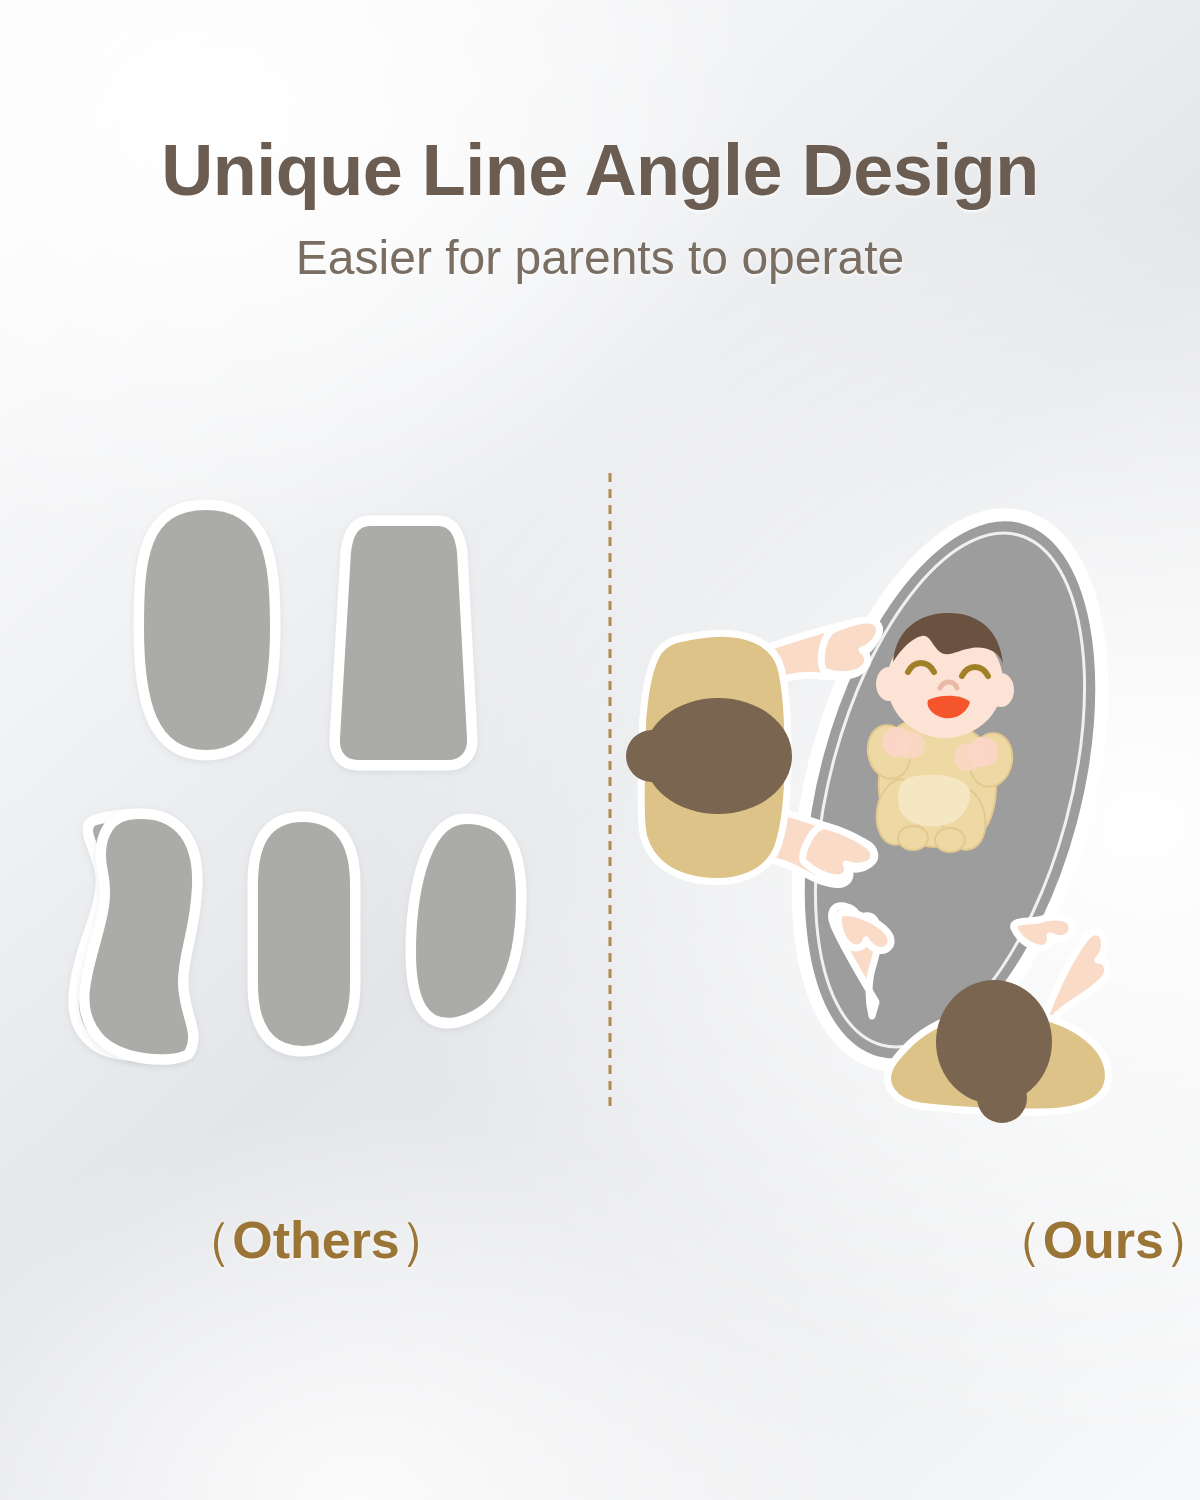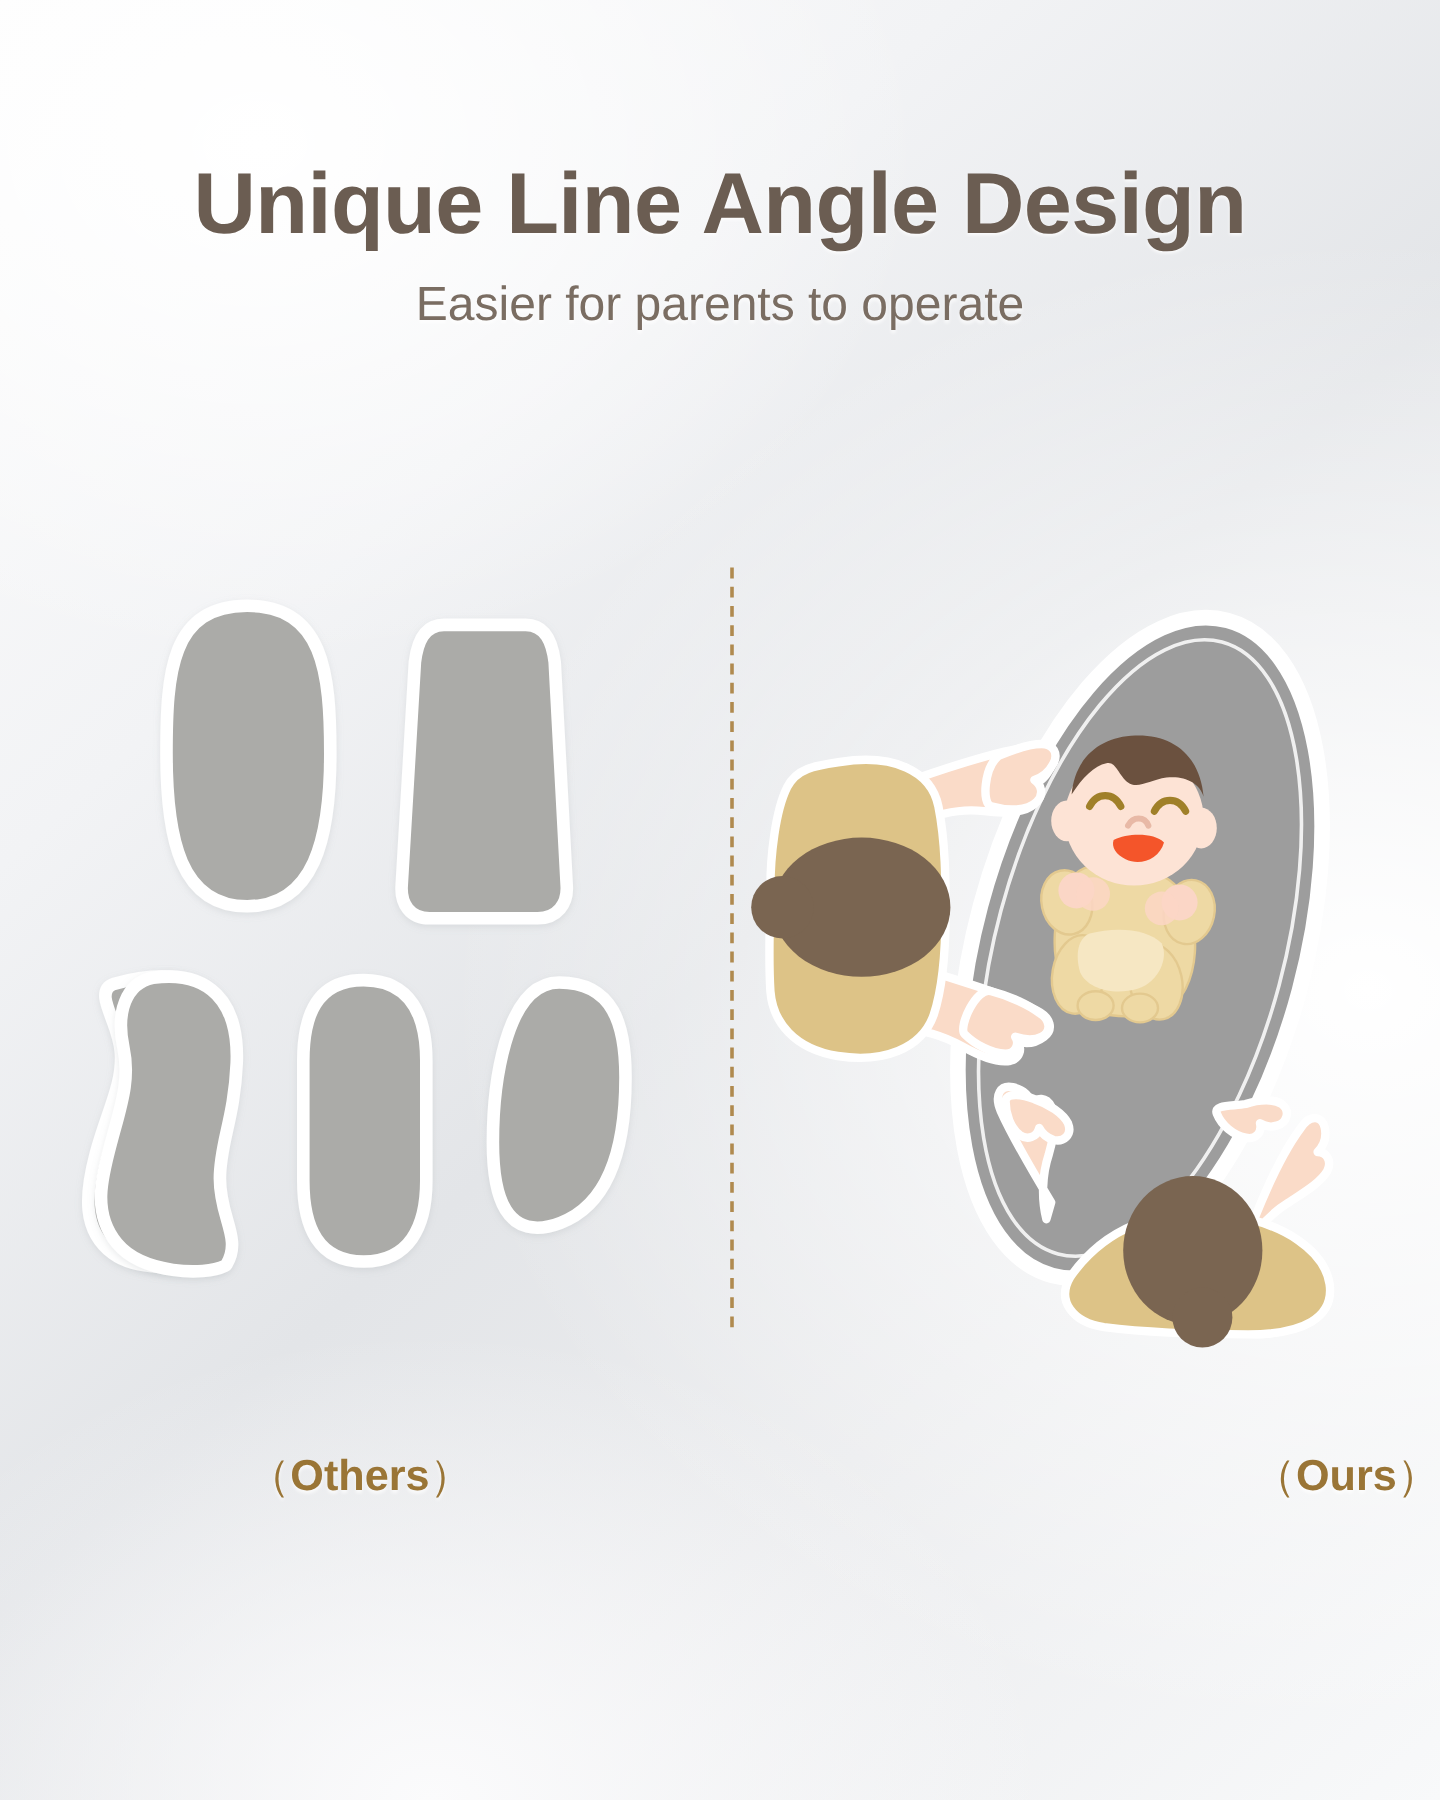--- a/index.html
+++ b/index.html
@@ -37,45 +37,46 @@
     margin: 0;
     font-size: 72px;
     font-weight: 700;
     letter-spacing: -0.5px;
     color: #6b5d52;
     line-height: 1.08;
     text-shadow: 0 2px 3px rgba(255,255,255,0.85);
   }
   .subtitle {
     margin: 22px 0 16px 0;
-    font-size: 40px;
+    font-size: 48px;
     font-weight: 400;
     color: #7a6d62;
     line-height: 1.1;
     text-shadow: 0 2px 3px rgba(255,255,255,0.8);
   }
 
   
   .stage {
     position: absolute;
     top: 0;
     left: 0;
     width: 1200px;
     height: 1500px;
   }
   .stage svg { display: block; }
 
   
   .caption {
     position: absolute;
-    font-size: 36px;
+    font-size: 52px;
     font-weight: 700;
     color: #9a7536;
     white-space: nowrap;
     text-shadow: 0 2px 3px rgba(255,255,255,0.75);
+    padding-left: 16px;
   }
   .caption-others { top: 1206px; left: 0; width: 600px; text-align: center; }
   .caption-ours   { top: 1206px; left: 600px; width: 600px; text-align: right; }
   .caption .paren { font-weight: 400; }
 </style>
 </head>
 <body>
 
 <div id="page">
 

